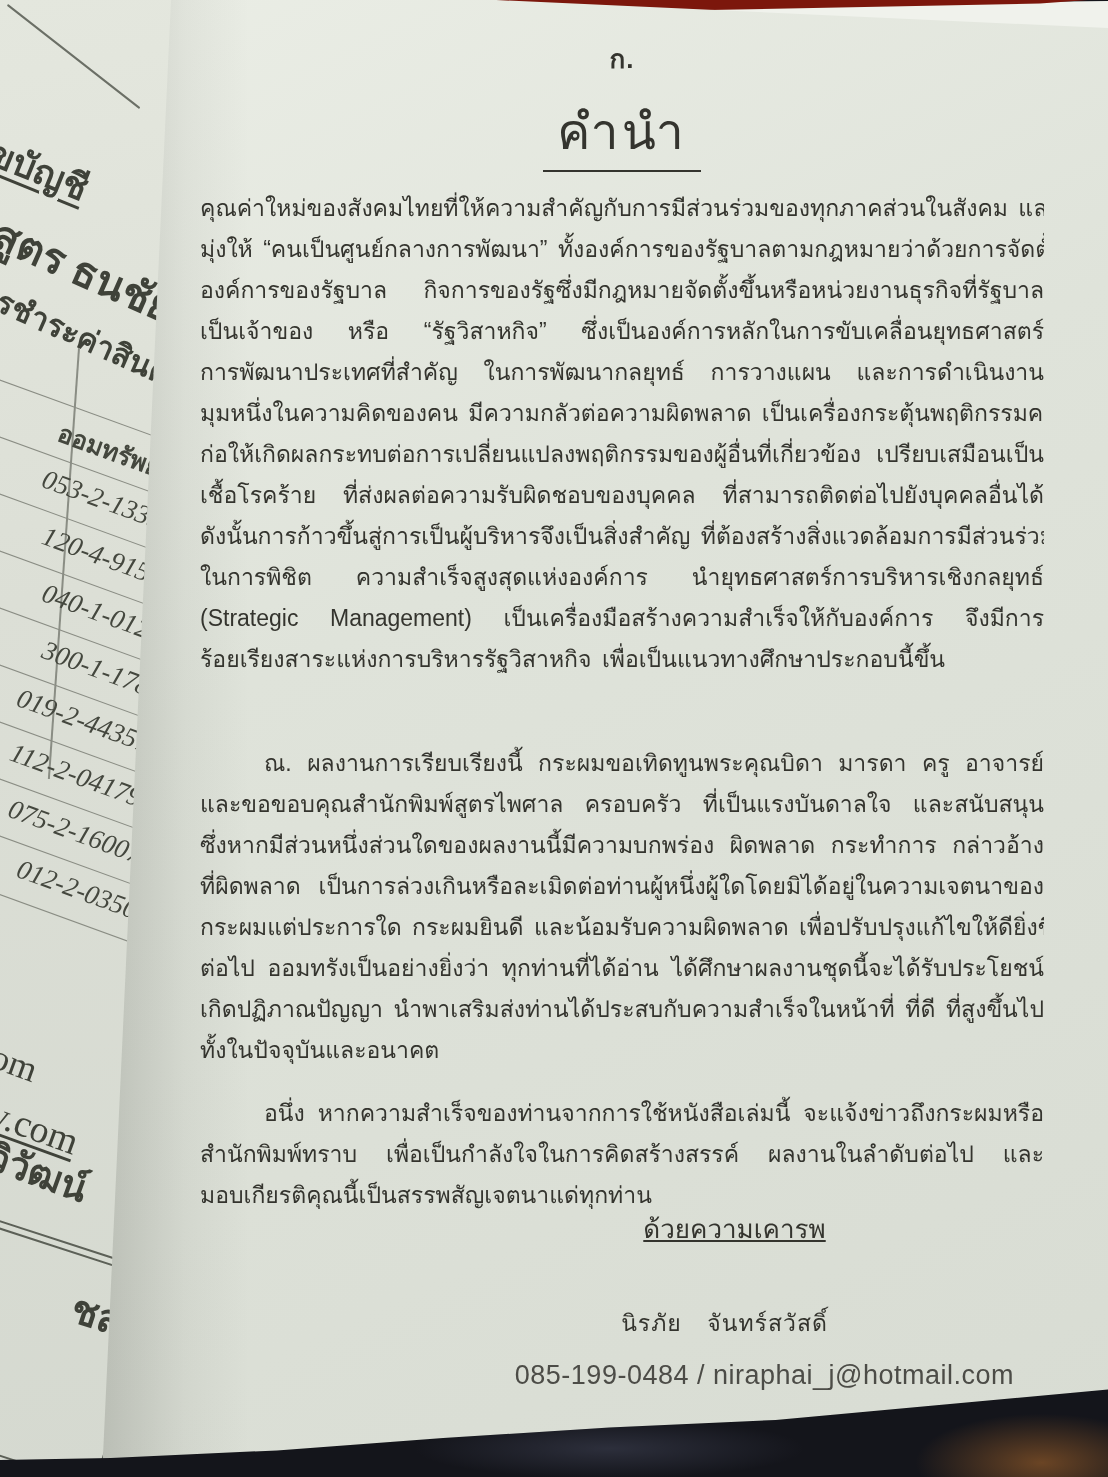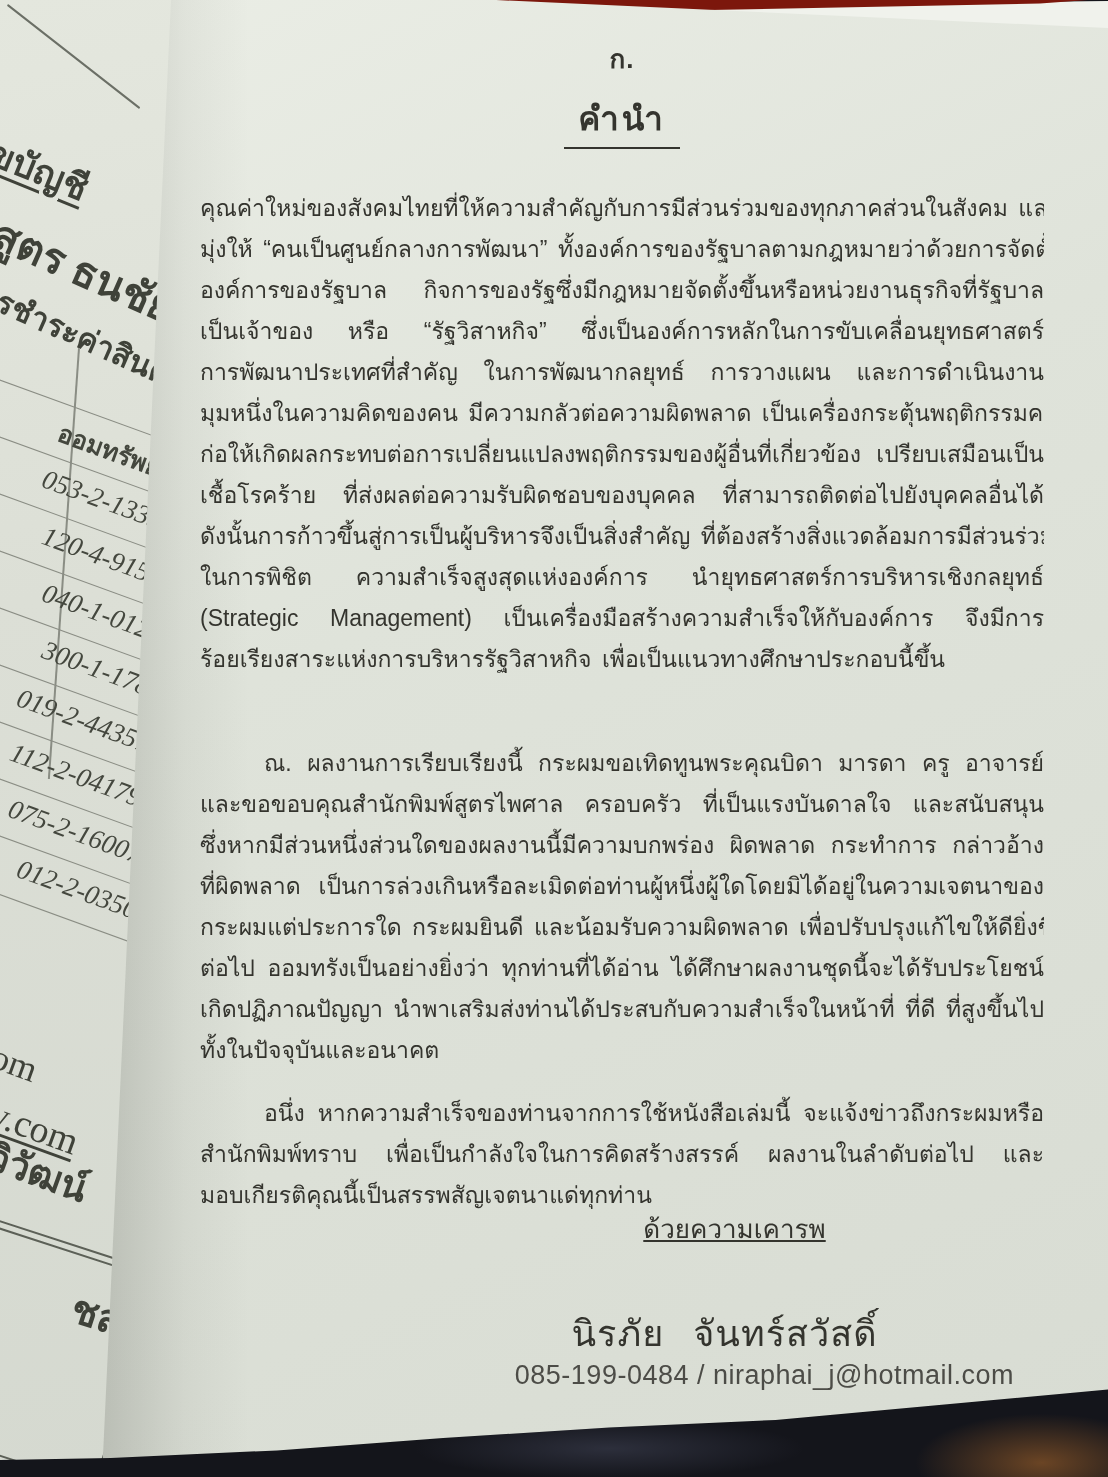--- a/index.html
+++ b/index.html
@@ -100,38 +100,38 @@
   }
   .page-content{position:absolute;left:200px;right:64px;top:0;bottom:0;}
   .page-letter{
     position:absolute;top:38px;left:0;right:0;text-align:center;
     font-size:26px;font-weight:600;letter-spacing:1px;
   }
   .page-title{
     position:absolute;top:92px;left:0;right:0;text-align:center;
   }
   .page-title span{
-    font-size:33px;font-weight:700;letter-spacing:3px;
+    font-size:50px;font-weight:400;letter-spacing:3px;
     padding:0 14px;border-bottom:2.5px solid var(--ink);padding-bottom:10px;
   }
   .para{position:absolute;left:0;right:0;}
   .para .line{
     height:41px;line-height:41px;font-size:23px;
     text-align:justify;text-align-last:justify;
     word-spacing:4px;white-space:nowrap;overflow:hidden;
   }
   .para .line.first{text-indent:64px;}
   .para .line.para-last{text-align-last:left;}
   .closing-line{
     position:absolute;top:1208px;left:0;right:0;text-align:center;
     padding-left:225px;font-size:26px;text-decoration:underline;
   }
   .signature-line{
     position:absolute;top:1305px;left:0;right:0;text-align:center;
-    padding-left:205px;font-size:36px;word-spacing:18px;letter-spacing:1px;
+    padding-left:205px;font-size:23px;word-spacing:18px;letter-spacing:1px;
   }
   .contact-line{
     position:absolute;top:1360px;left:0;right:0;text-align:right;
     padding-right:30px;font-size:27px;color:#4c4c47;letter-spacing:0.5px;
   }
 
   
   .table-dark{
     position:absolute;left:0;bottom:0;width:1108px;height:95px;z-index:6;
     background:

